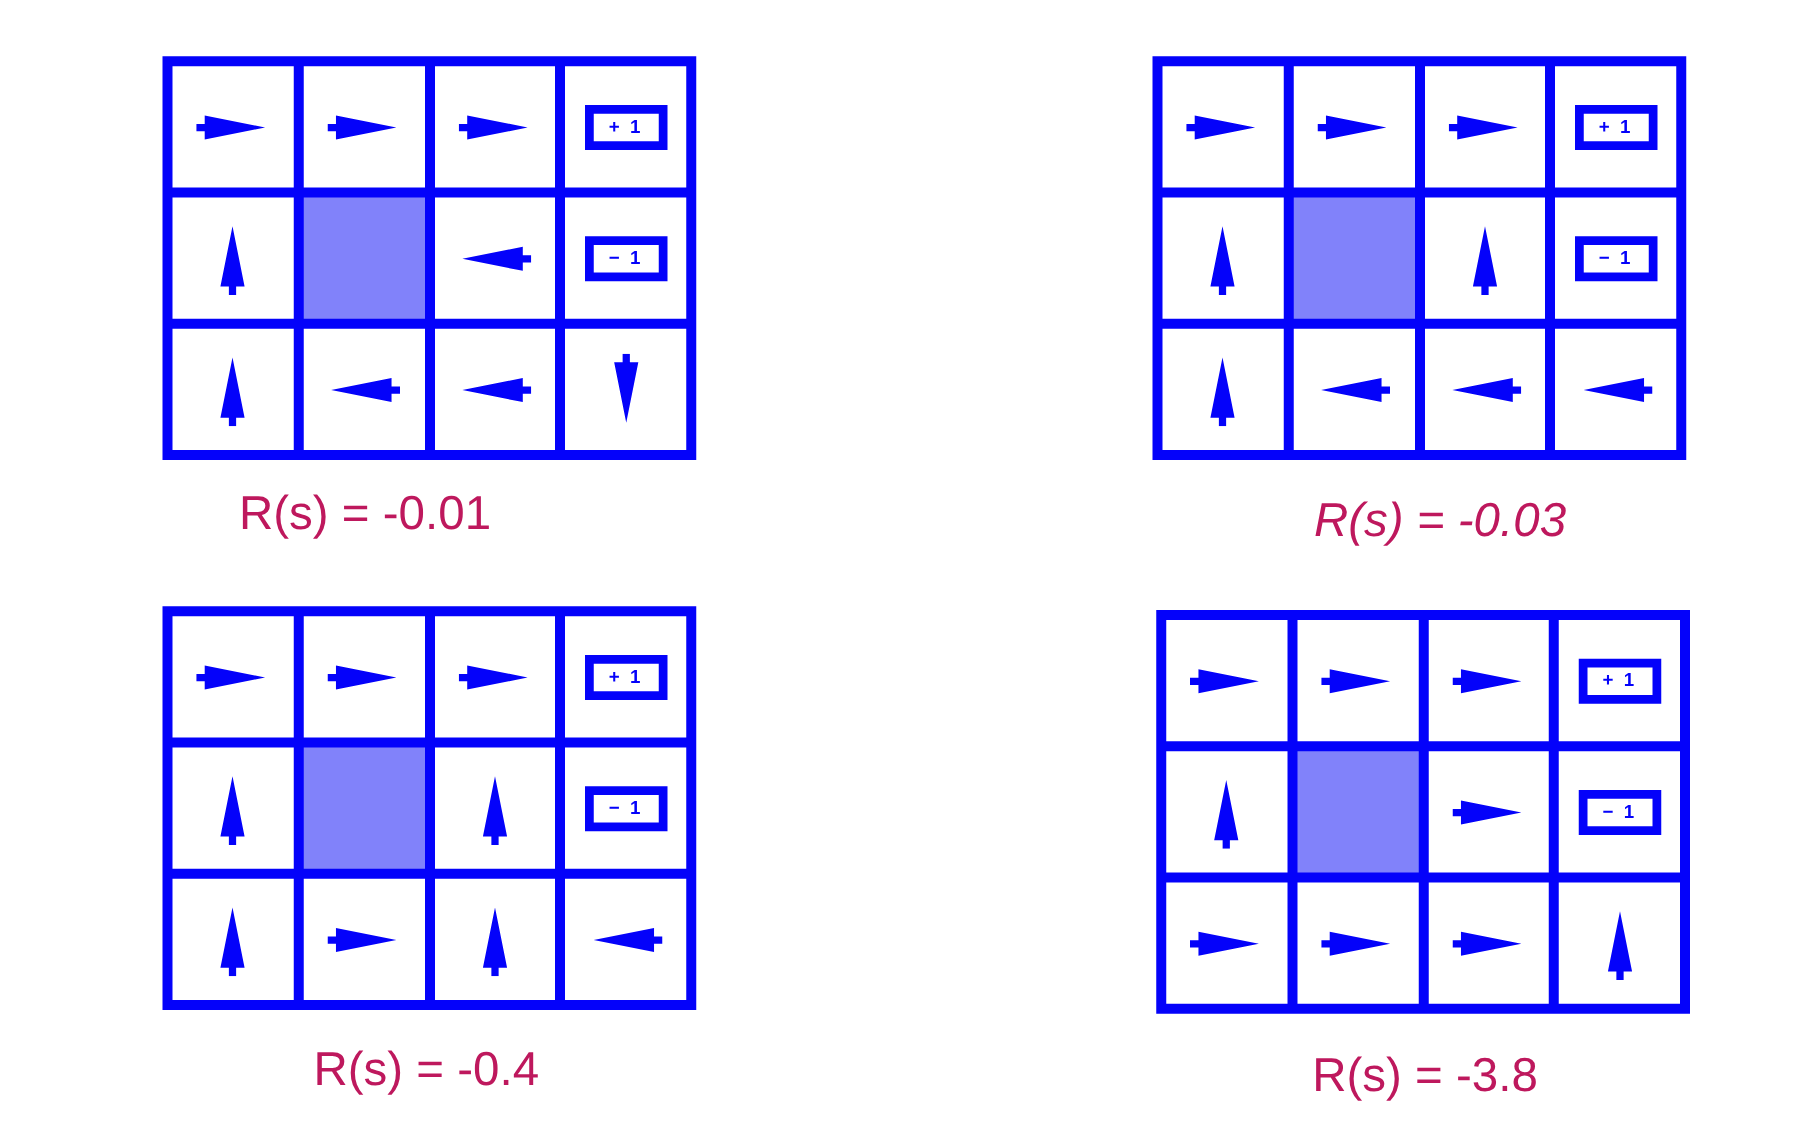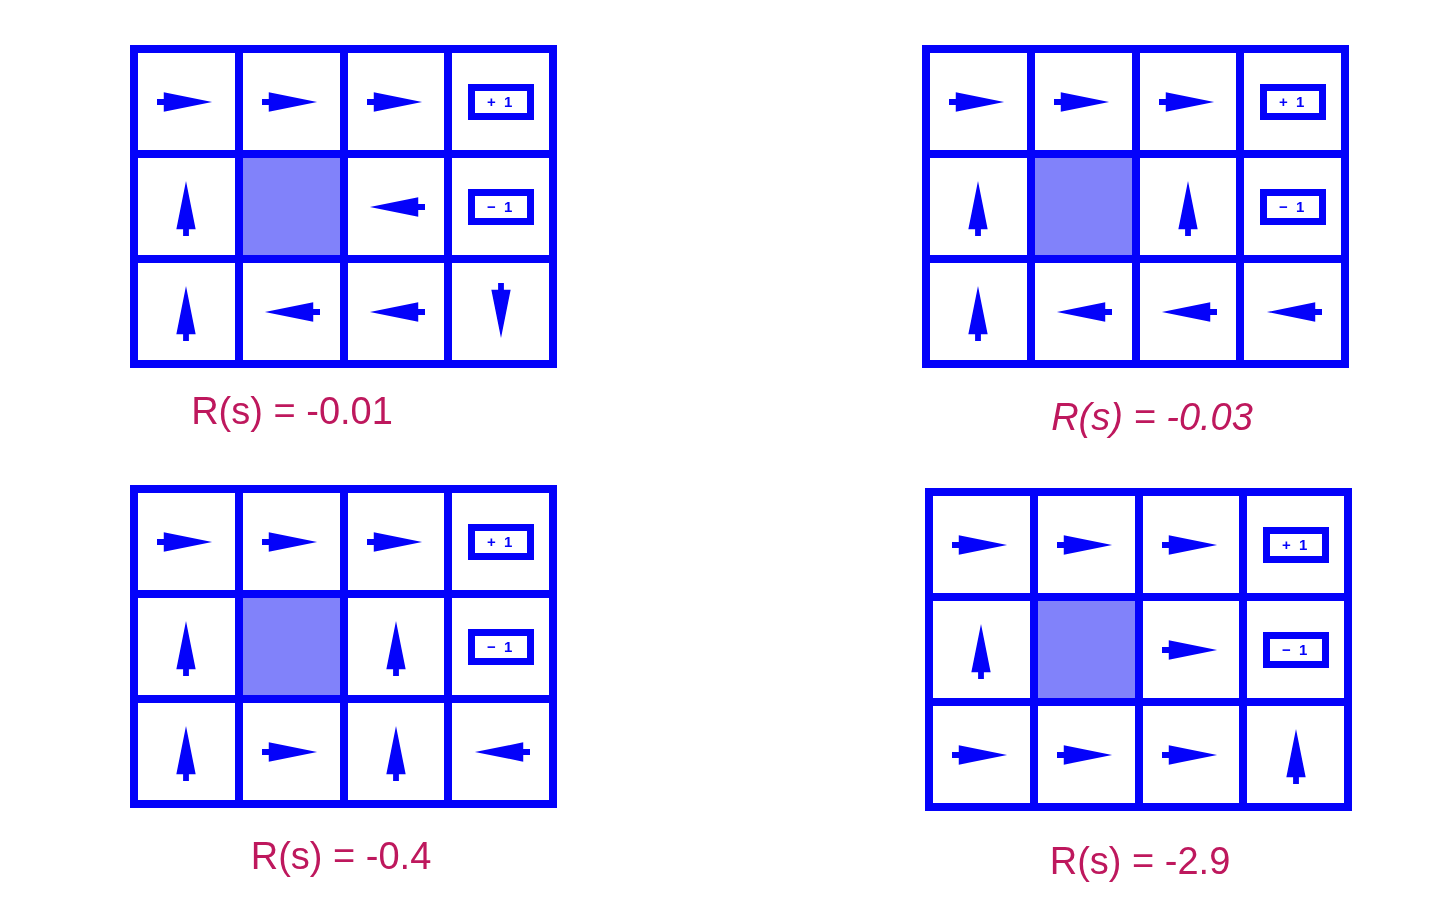--- a/index.html
+++ b/index.html
@@ -267,14 +267,14 @@
         <svg class="arrow dir-right" width="58" height="24" viewBox="0 0 60 24">
           <polygon points="0,9 7,9 7,2 57,12 7,22 7,15 0,15"></polygon>
         </svg>
       </div>
       <div class="cell">
         <svg class="arrow dir-up" width="58" height="24" viewBox="0 0 60 24">
           <polygon points="0,9 7,9 7,2 57,12 7,22 7,15 0,15"></polygon>
         </svg>
       </div>
     </div>
-  <div class="panel-label" style="left: 1140px; top: 840px;">R(s) = -2.9</div>
+  <div class="panel-label" style="left: 1140px; top: 840px;">R(s) = -3.8</div>
 </div>
 
 </body></html>

